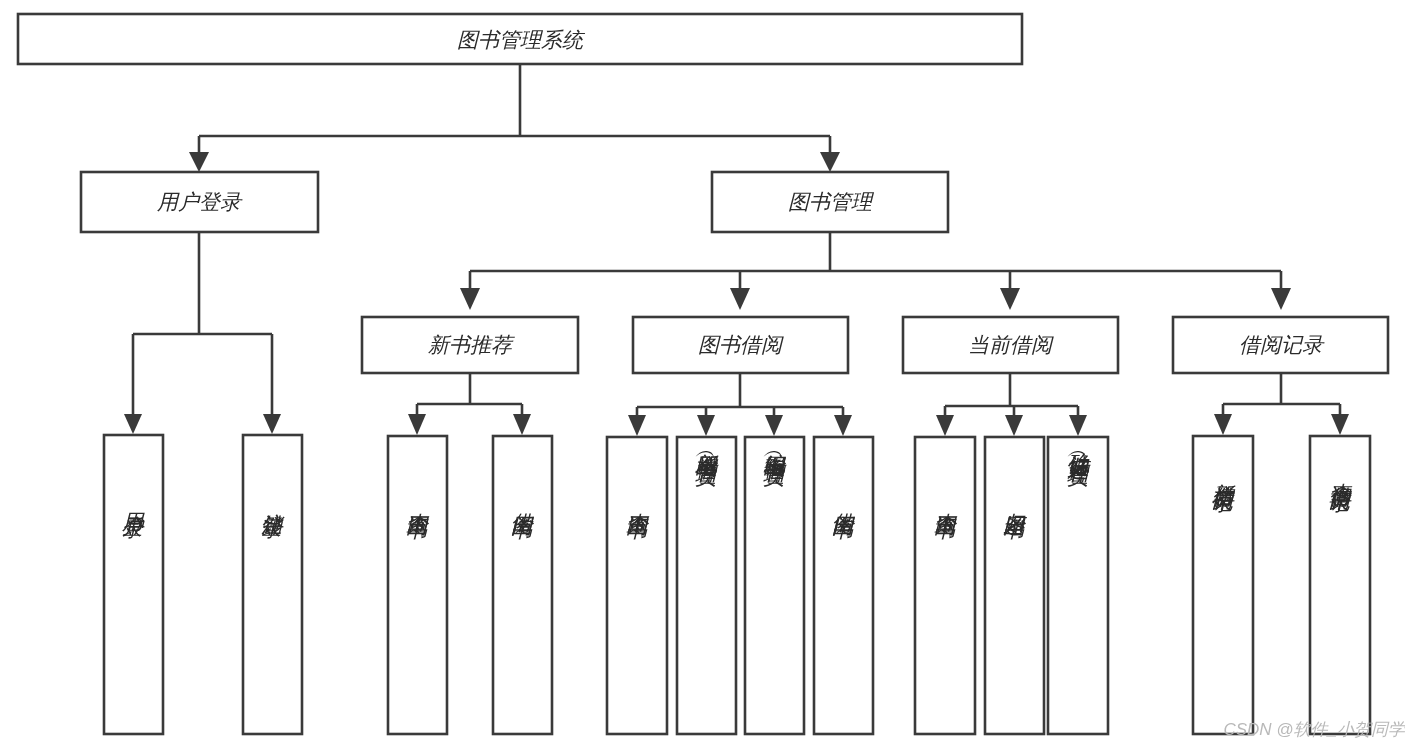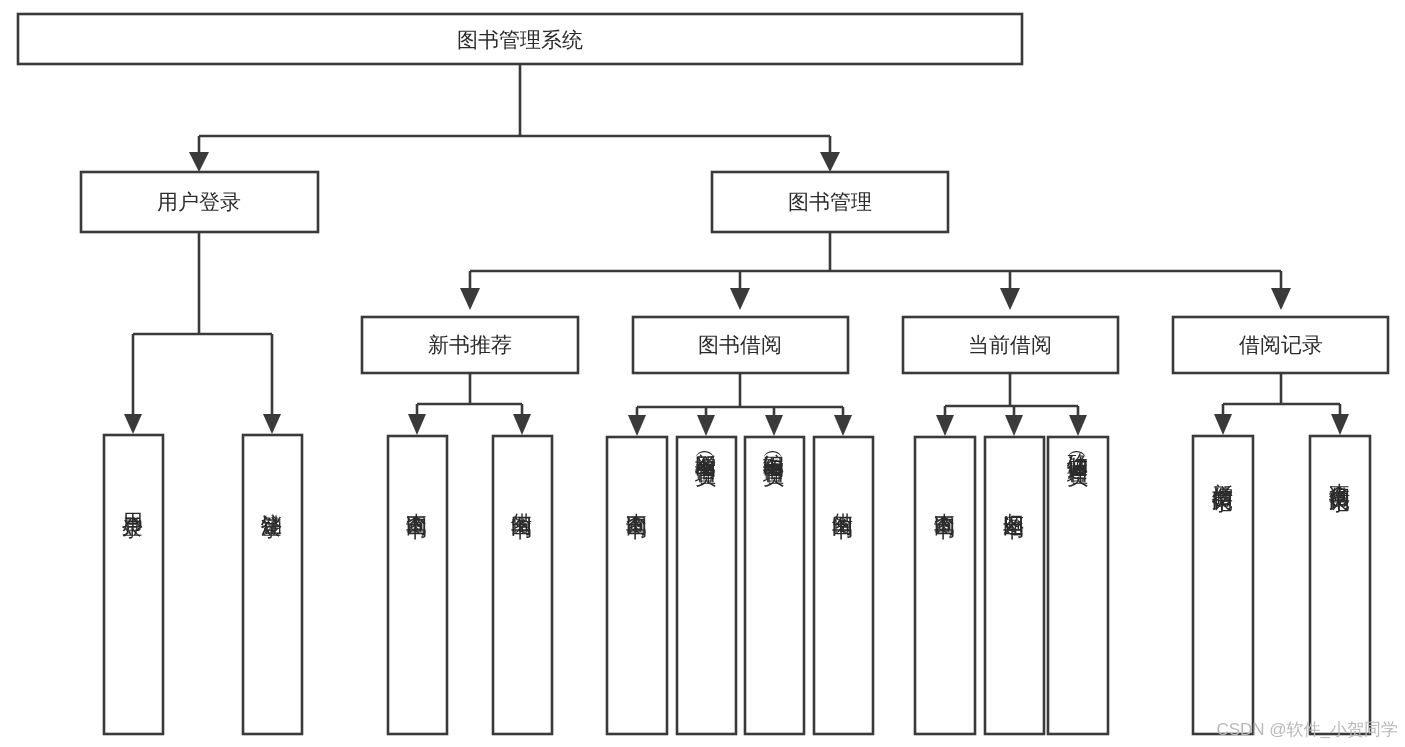--- a/index.html
+++ b/index.html
@@ -11,20 +11,21 @@
     width: 1405px;
     height: 747px;
     overflow: hidden;
     font-family: "Liberation Sans", "DejaVu Sans", sans-serif;
   }
   #diagram-root {
     position: relative;
     width: 1405px;
     height: 747px;
     background: #ffffff;
+    font-style: italic;
   }
   svg#diagram-svg {
     position: absolute;
     left: 0;
     top: 0;
     width: 1405px;
     height: 747px;
     display: block;
   }
   .node-box {
@@ -54,21 +55,21 @@
     font-size: 21px;
     fill: #2b2b2b;
     writing-mode: vertical-rl;
     text-orientation: upright;
     glyph-orientation-vertical: 0;
     text-anchor: middle;
     letter-spacing: 2px;
   }
   .watermark {
     position: absolute;
-    right: 7px;
+    right: 0;
     bottom: 6px;
     font-family: "Liberation Sans", "DejaVu Sans", sans-serif;
     font-size: 17px;
     color: #b9b9b9;
     white-space: nowrap;
     pointer-events: none;
     text-align: right;
   }
 </style>
 </head>

